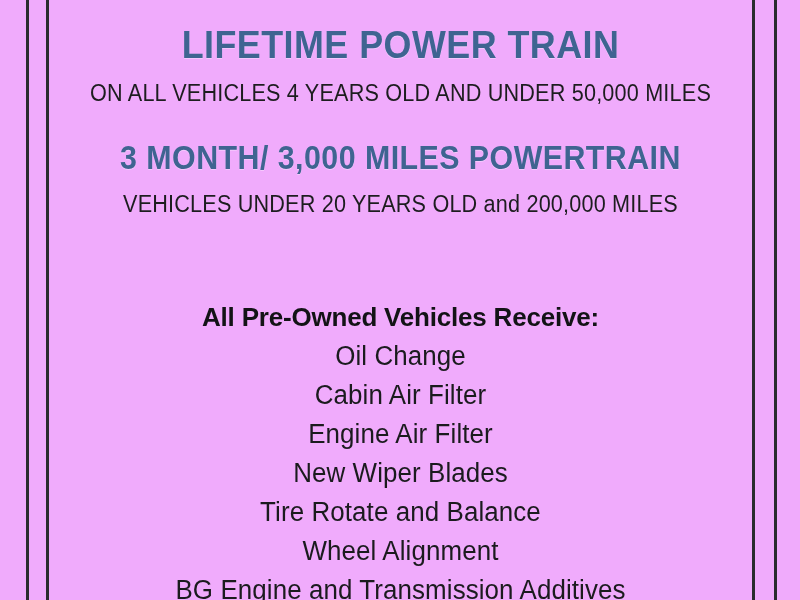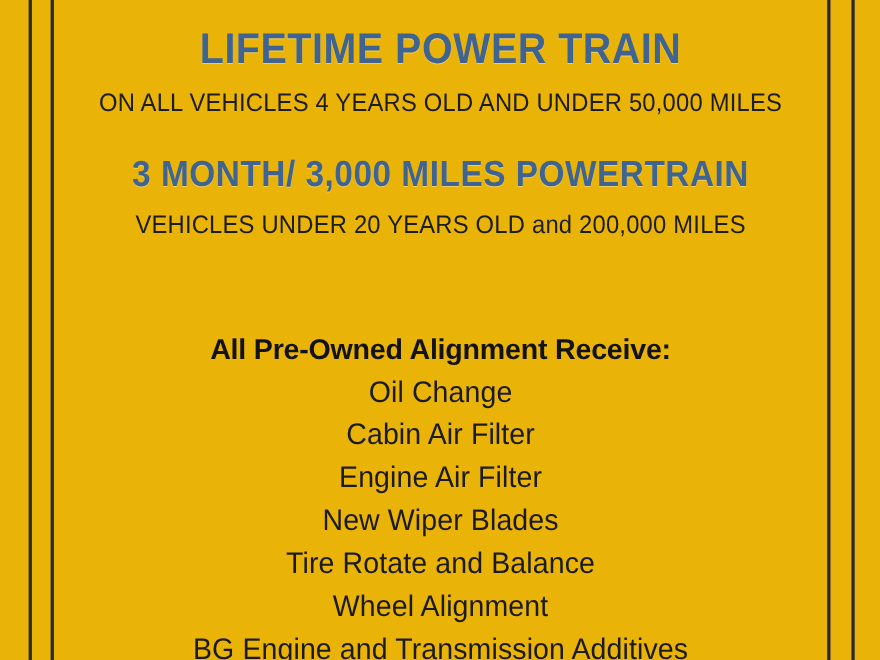--- a/index.html
+++ b/index.html
@@ -7,21 +7,21 @@
     padding: 0;
     background: #ffffff;
   }
   body {
     font-family: "Liberation Sans", sans-serif;
   }
   #poster {
     position: relative;
     width: 800px;
     height: 600px;
-    background: #eab308;
+    background: #f0abfc;
     overflow: hidden;
   }
 
   
   .rule {
     position: absolute;
     top: 0;
     height: 600px;
     background: #2b2b2f;
   }
@@ -126,21 +126,21 @@
 
     <div class="headline h1">LIFETIME POWER TRAIN</div>
 
     <div class="subline s1">ON ALL VEHICLES 4 YEARS OLD AND UNDER 50,000 MILES</div>
 
     <div class="headline h2">3 MONTH/ 3,000 MILES POWERTRAIN</div>
 
     <div class="subline s2">VEHICLES UNDER 20 YEARS OLD and 200,000 MILES</div>
 
     <div class="services">
-      <div class="services-title">All Pre-Owned Alignment Receive:</div>
+      <div class="services-title">All Pre-Owned Vehicles Receive:</div>
 
       <div class="service-item">Oil Change</div>
       <div class="service-item">Cabin Air Filter</div>
       <div class="service-item">Engine Air Filter</div>
       <div class="service-item">New Wiper Blades</div>
       <div class="service-item">Tire Rotate and Balance</div>
       <div class="service-item">Wheel Alignment</div>
       <div class="service-item">BG Engine and Transmission Additives</div>
     </div>
 

